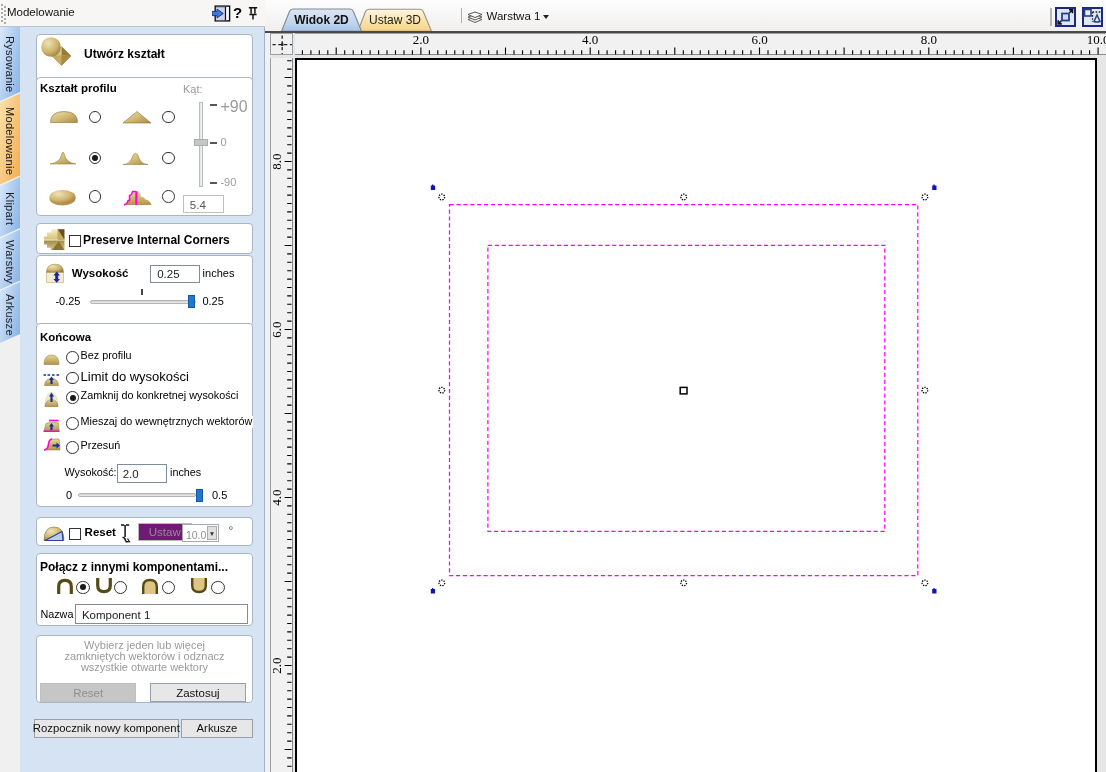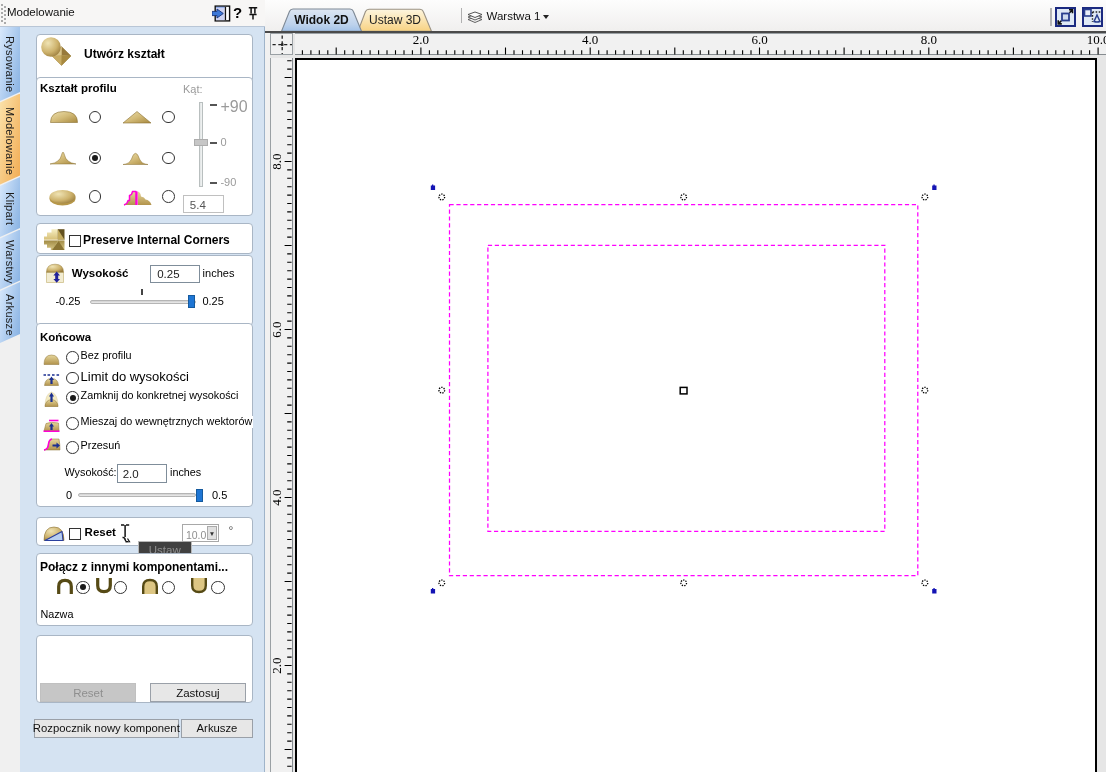--- a/index.html
+++ b/index.html
@@ -470,21 +470,21 @@
 </linearGradient>
 <radialGradient id="gs" cx="0.35" cy="0.3" r="0.8">
  <stop offset="0" stop-color="#efe3b4"></stop>
               <stop offset="0.6" stop-color="#cdb26c"></stop>
               <stop offset="1" stop-color="#97793a"></stop>
 </radialGradient>
 </defs>
           <path d="M1 1 H4.2 M6 1 H9.2 M5.1 1 V13 M2.5 13.5 Q5.1 13.2 5.1 16" stroke="#111" stroke-width="1.5" fill="none"></path>
           <path d="M5.1 15.5 Q5.3 17.8 8 17.6 M7.5 14.5 L9.5 17.8 L5.5 18" stroke="#111" stroke-width="1.2" fill="none"></path>
         </svg></span>
-      <div class="btn" style="left:100.80000000000001px;top:23px;width:54px;height:17.8px;background:#404040;color:#8f8f8f;border-color:#b8b8b8">Ustaw</div>
+      <div class="btn" style="left:100.80000000000001px;top:5px;width:54px;height:17.8px;background:#701a75;color:#8f8f8f;border-color:#b8b8b8">Ustaw</div>
       <div class="ctrl" style="left:144.9px;top:6.399999999999977px;width:37.3px;height:17.8px;border-color:#a8a8a8;color:#8f8f8f;padding:3.2px 0 0 3px;font-size:10.5px">10.0<span class="abs" style="right:1px;top:1px;width:10.5px;height:13.8px;background:#e0e0e0;border:1px solid #aaa;font-size:6.5px;color:#333;text-align:center;line-height:13px">▼</span></div>
       <span class="txt" style="left:191.5px;top:6px;font-size:12px;color:#555">°</span>
     </div>
     <div class="box" style="top:526px;height:73px">
       <span class="txt b" style="left:3px;top:6px;font-size:12px">Połącz z innymi komponentami...</span>
       <span class="abs" style="left:18.6px;top:24px"><svg width="18" height="16" viewBox="0 0 18 16" style="">
           <defs>
 <linearGradient id="g1" x1="0" y1="0" x2="1" y2="1">
  <stop offset="0" stop-color="#ecdfae"></stop>
               <stop offset="0.5" stop-color="#d3bb78"></stop>
@@ -559,22 +559,24 @@
 <radialGradient id="gs" cx="0.35" cy="0.3" r="0.8">
  <stop offset="0" stop-color="#efe3b4"></stop>
               <stop offset="0.6" stop-color="#cdb26c"></stop>
               <stop offset="1" stop-color="#97793a"></stop>
 </radialGradient>
 </defs>
           <path d="M2.2 0 L2.2 7.5 Q2.2 14 9 14 Q15.8 14 15.8 7.5 L15.8 0" fill="#ddc683" stroke="#564a15" stroke-width="2.4"></path>
         </svg></span>
       <span class="radio" style="left:174.3px;top:26.5px;width:13.5px;height:13.5px"></span>
       <span class="txt" style="left:3.3999999999999986px;top:53.5px;font-size:10.8px">Nazwa</span>
+      <div class="ctrl" style="left:37.900000000000006px;top:49.700000000000045px;width:173.3px;height:20.7px;padding:4px 0 0 6px;font-size:11.5px">Komponent 1</div>
     </div>
     <div class="box" style="top:608px;height:68px">
+      <div class="txt gray" style="left:0;top:3.7999999999999545px;width:215px;text-align:center;font-size:11px;line-height:11.3px">Wybierz jeden lub więcej<br>zamkniętych wektorów i odznacz<br>wszystkie otwarte wektory</div>
       <div class="btn" style="left:3px;top:46.799999999999955px;width:96.3px;height:19.7px;background:#c6c6c6;color:#8f8f8f;border-color:#c0c0c0">Reset</div>
       <div class="btn" style="left:112.80000000000001px;top:46.799999999999955px;width:96.3px;height:19.7px">Zastosuj</div>
     </div>
     <div class="btn" style="left:13.799999999999997px;top:691.5px;width:145px;height:19.8px;font-size:11.3px">Rozpocznik nowy komponent</div>
     <div class="btn" style="left:161.3px;top:691.5px;width:71.4px;height:19.8px;font-size:11.3px">Arkusze</div>
   </div>
 <div id="canvasarea">
     <div class="abs" style="left:0;top:33px;width:5px;height:739px;background:#f1f1f1"></div>
     <div id="tabbar">
       <svg style="position:absolute;left:0;top:8px" width="180" height="23.2" viewBox="0 0 180 23.2">

